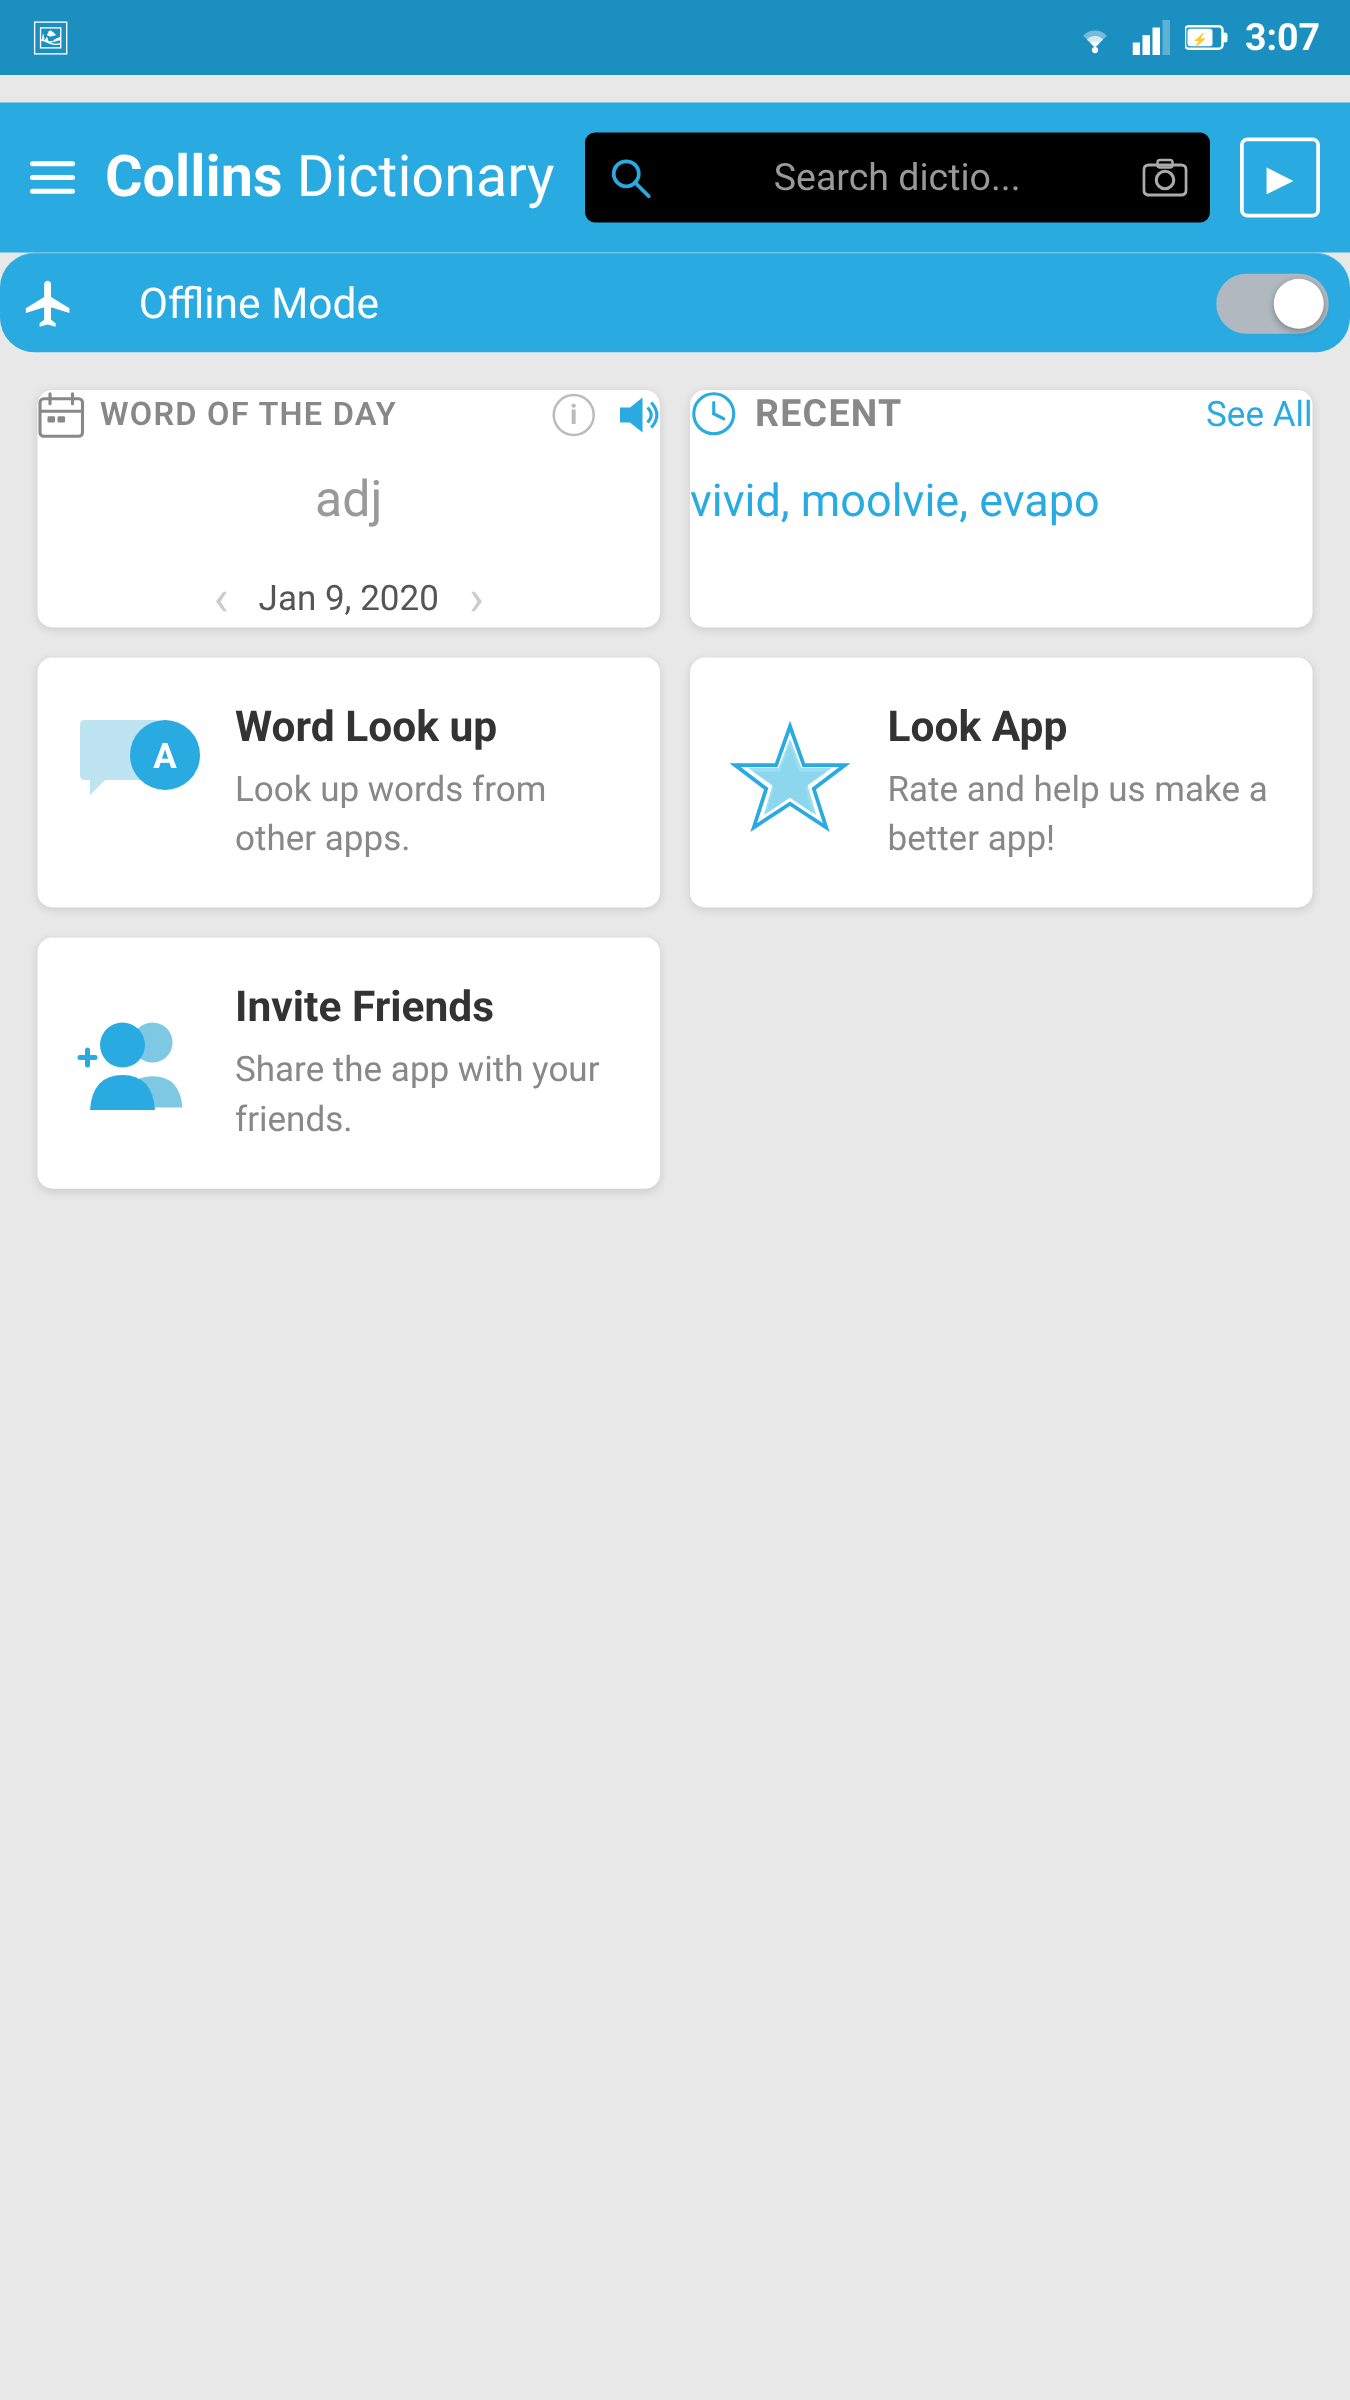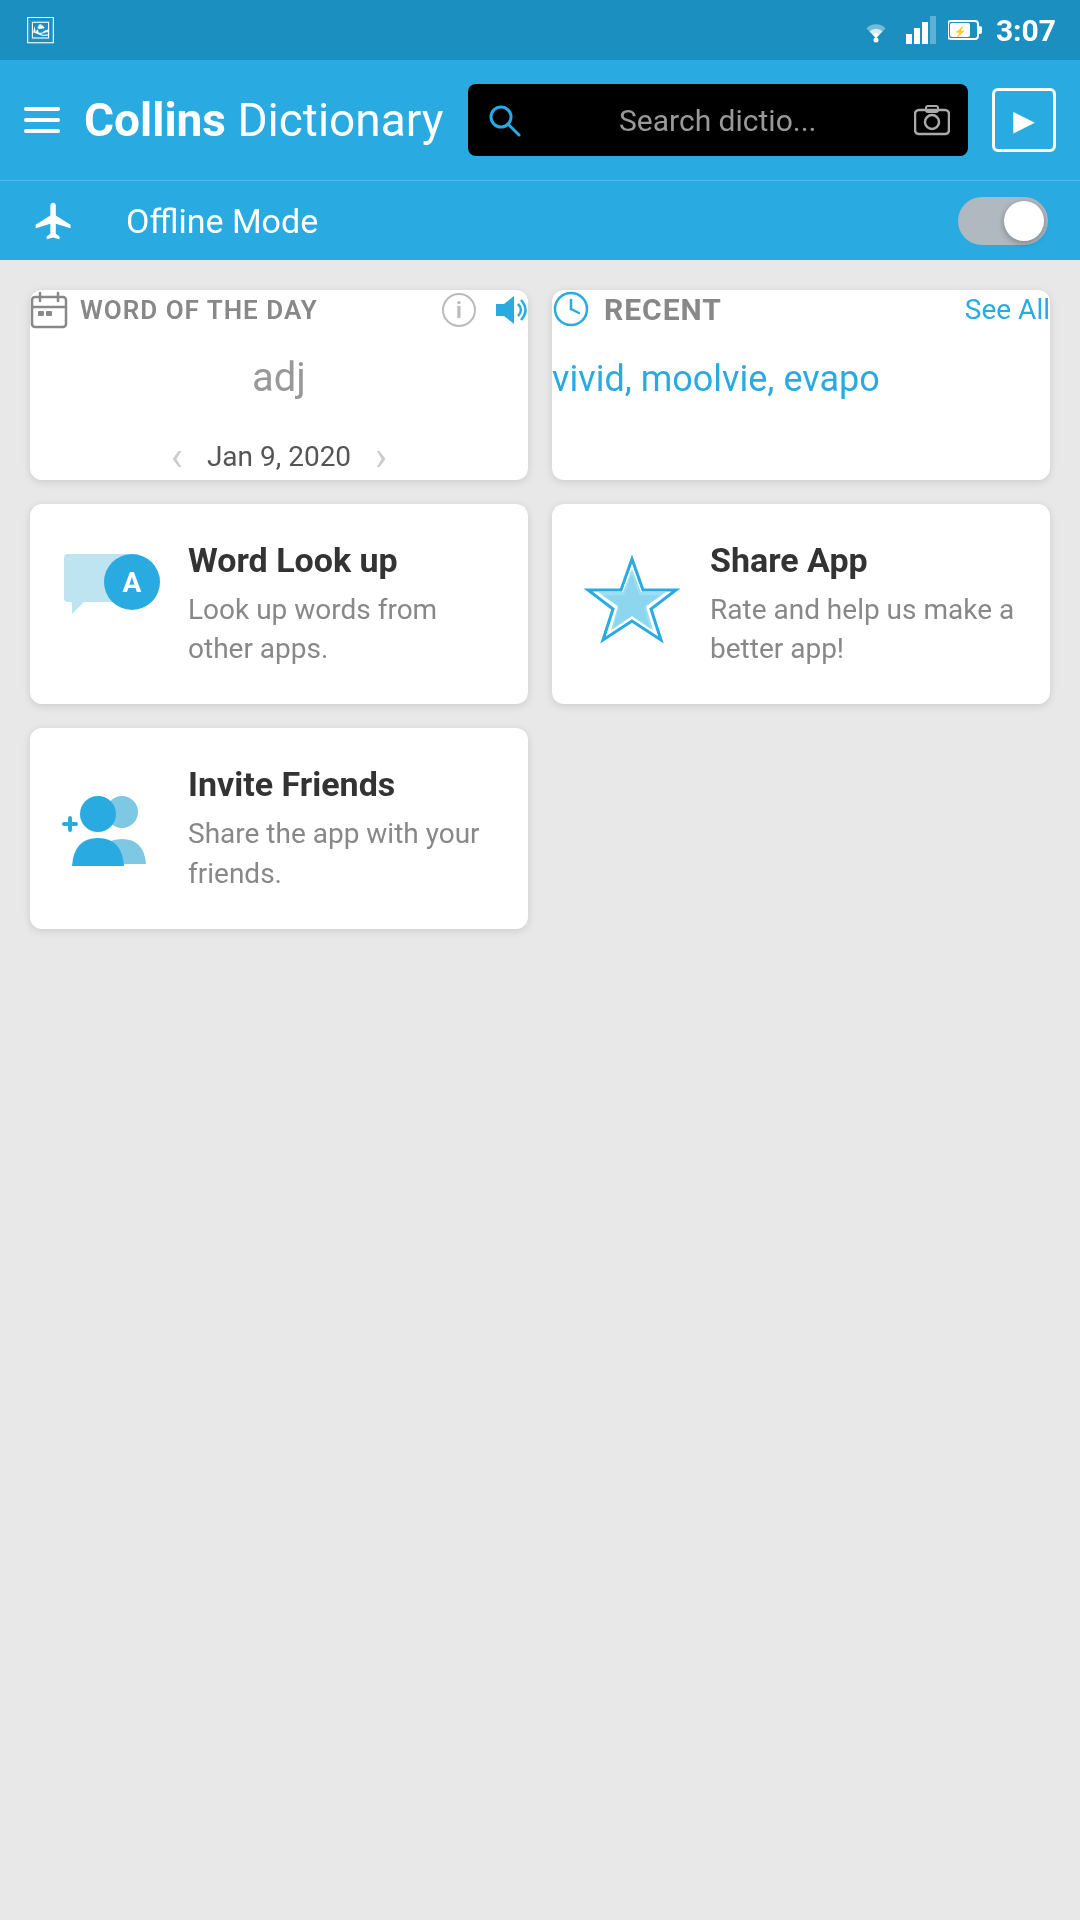--- a/index.html
+++ b/index.html
@@ -44,20 +44,21 @@
 
     
     .header {
       width: 100%;
       height: 120px;
       background: #29abe2;
       display: flex;
       align-items: center;
       padding: 0 24px;
       gap: 24px;
+      margin-top: 22px;
     }
     .hamburger-icon {
       display: flex;
       flex-direction: column;
       gap: 7px;
       cursor: pointer;
     }
     .hamburger-icon span {
       display: block;
       width: 36px;
@@ -103,22 +104,23 @@
       flex-shrink: 0;
     }
 
     
     .offline-bar {
       width: 100%;
       height: 80px;
       background: #29abe2;
       display: flex;
       align-items: center;
-      padding: 0 32px;
+      padding: 0 17px;
       border-top: 1px solid rgba(255,255,255,0.2);
+      border-radius: 28px;
     }
     .offline-label {
       flex: 1;
       color: white;
       font-size: 34px;
     }
     .toggle-container {
       position: relative;
       width: 90px;
       height: 48px;
@@ -443,21 +445,21 @@
       <svg width="100" height="100" viewBox="0 0 100 100">
 
         <polygon points="50,8 61,38 93,38 68,56 77,87 50,68 23,87 32,56 7,38 39,38" fill="#aadcef" opacity="0.5" transform="scale(0.7) translate(21,21)"></polygon>
 
         <polygon points="50,5 61,36 94,36 69,55 79,86 50,67 21,86 31,55 6,36 39,36" fill="none" stroke="#29abe2" stroke-width="3"></polygon>
 
         <polygon points="50,15 59,38 84,38 64,52 71,76 50,62 29,76 36,52 16,38 41,38" fill="#5bc8e8" opacity="0.6"></polygon>
       </svg>
     </div>
     <div class="feature-text-container">
-      <div class="feature-title">Share App</div>
+      <div class="feature-title">Look App</div>
       <div class="feature-desc">Rate and help us make a better app!</div>
     </div>
   </div>
 
   <div class="card feature-card" style="grid-column:1; grid-row:3;">
     <div class="feature-icon-container">
 
       <svg width="100" height="90" viewBox="0 0 100 90">
 
         <circle cx="62" cy="28" r="16" fill="#7ec8e3"></circle>

